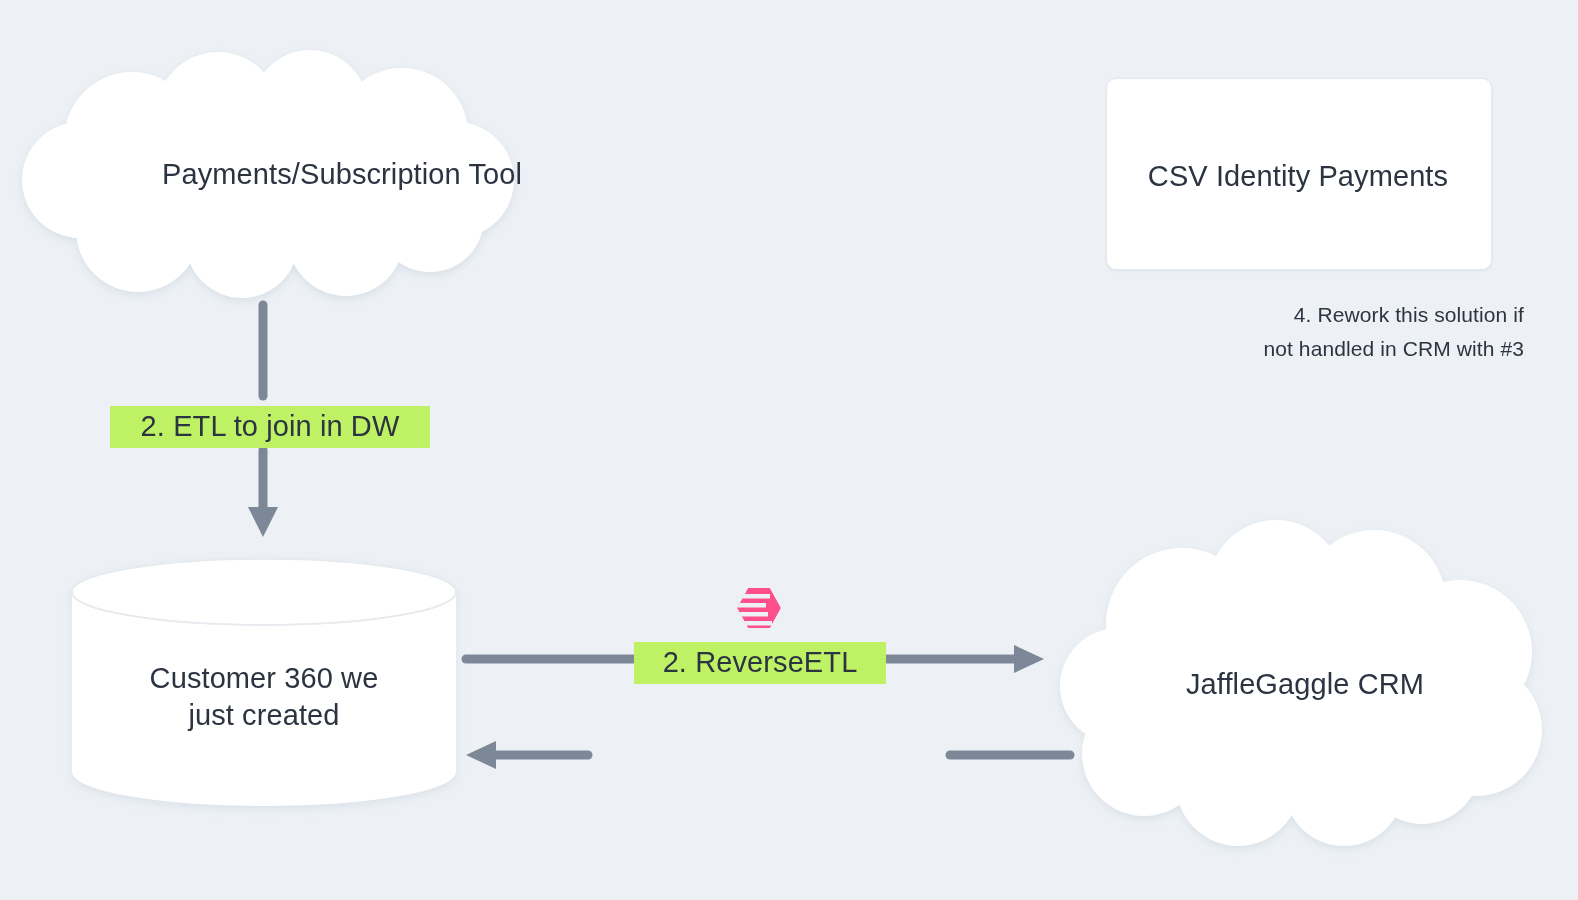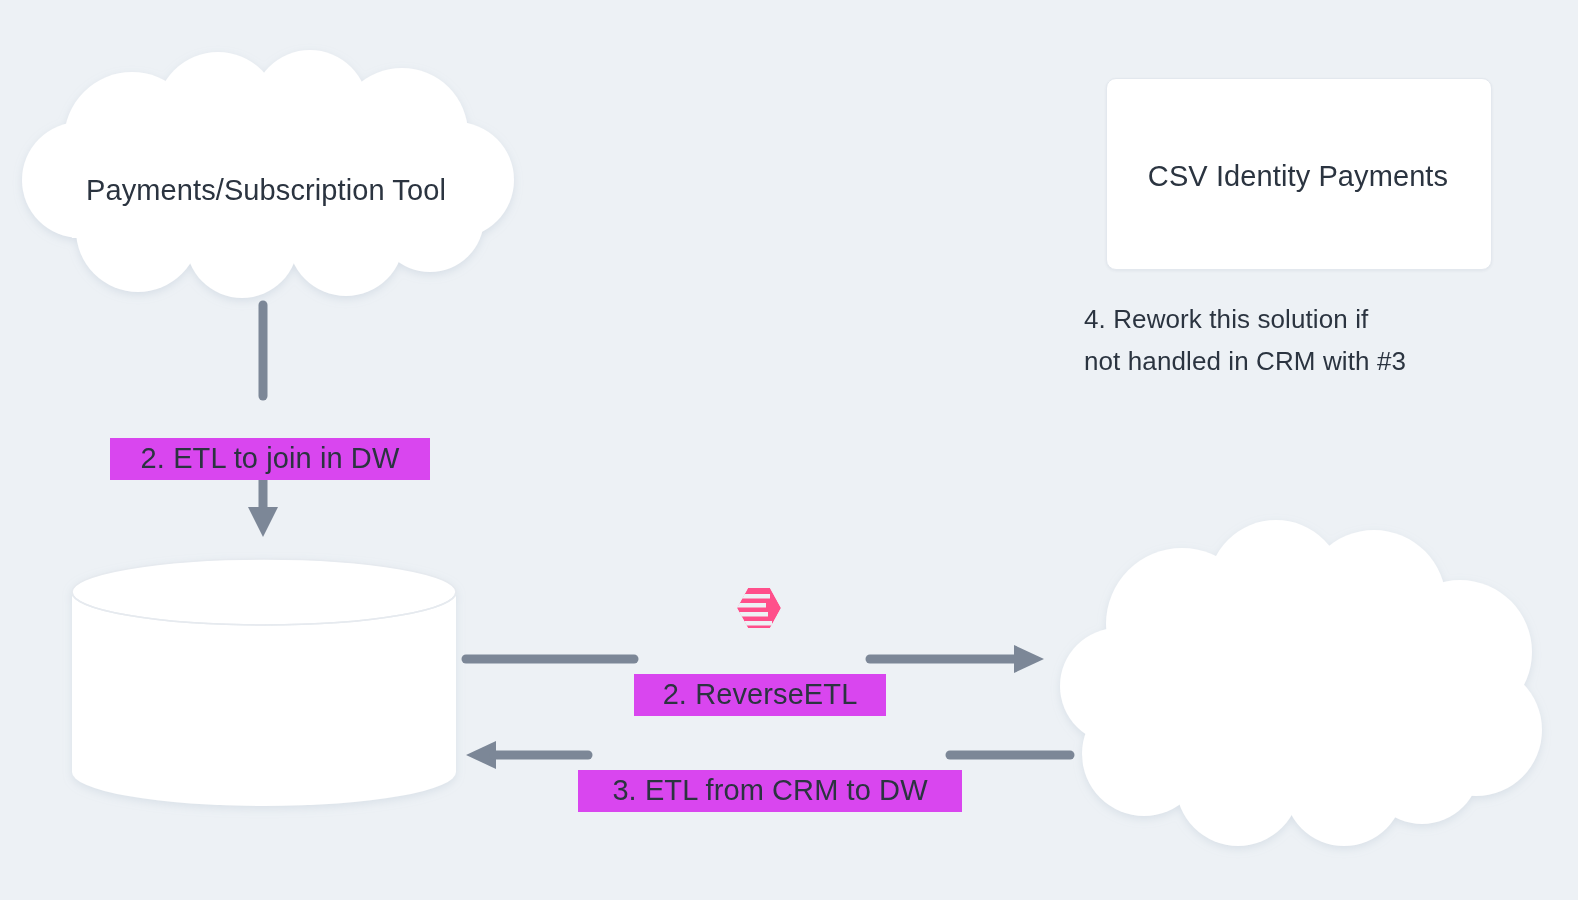--- a/index.html
+++ b/index.html
@@ -57,33 +57,32 @@
   
   .connector { position: absolute; z-index: 4; }
   .connector svg { display: block; overflow: visible; }
 
   .edge-label {
     position: absolute;
     color: #2b3440;
     font-size: 29px;
     line-height: 1.3;
     text-align: center;
-    background: #d946ef;
+    background: #bef264;
     white-space: nowrap;
     z-index: 5;
     letter-spacing: 0.1px;
-    margin-top: 32px;
   }
 
   .note-text {
     position: absolute;
     color: #2b3440;
-    font-size: 26px;
+    font-size: 21px;
     line-height: 1.62;
-    text-align: left;
+    text-align: right;
     white-space: pre-line;
     z-index: 5;
     letter-spacing: 0.1px;
   }
 
   
   .dbt-logo { position: absolute; z-index: 7; }
   .dbt-logo svg { display: block; }
 </style>
 </head>
@@ -106,21 +105,21 @@
         <circle cx="446" cy="128" r="58" fill="#ffffff"></circle>
         <circle cx="70" cy="128" r="58" fill="#ffffff"></circle>
         <circle cx="128" cy="178" r="62" fill="#ffffff"></circle>
         <circle cx="232" cy="190" r="56" fill="#ffffff"></circle>
         <circle cx="336" cy="186" r="58" fill="#ffffff"></circle>
         <circle cx="420" cy="166" r="54" fill="#ffffff"></circle>
         <rect x="62" y="82" width="392" height="104" fill="#ffffff"></rect>
       </g>
     </svg>
   </div>
-  <div class="node-label" style="left:10px; top:172px; width:512px;">Payments/Subscription Tool</div>
+  <div class="node-label" style="left:10px; top:156px; width:512px;text-align:right;">Payments/Subscription Tool</div>
 
   <div class="rect-node" style="left:1106px; top:78px; width:384px; height:190px;"></div>
   <div class="node-label" style="left:1106px; top:158px; width:384px;">CSV Identity Payments</div>
 
   <div class="note-text" style="left:1084px; top:298px; width:440px;">4. Rework this solution if
 not handled in CRM with #3</div>
 
   <div class="connector" style="left:246px; top:300px; width:34px; height:240px;">
     <svg width="34" height="240" viewBox="0 0 34 240">
       <line x1="17" y1="5" x2="17" y2="96" stroke="#7c8797" stroke-width="9" stroke-linecap="round"></line>
@@ -137,20 +136,22 @@
           <feDropShadow dx="0" dy="3" stdDeviation="4" flood-color="#9fb0c4" flood-opacity="0.25"></feDropShadow>
         </filter>
       </defs>
       <g filter="url(#softShadowC)">
         <path d="M4,36 L4,216 A192,34 0 0 0 388,216 L388,36 Z" fill="#ffffff"></path>
         <ellipse cx="196" cy="36" rx="192" ry="33" fill="#ffffff" stroke="#e6eaef" stroke-width="1.5"></ellipse>
         <path d="M4,36 A192,33 0 0 0 388,36" fill="none" stroke="#e6eaef" stroke-width="1.5"></path>
       </g>
     </svg>
   </div>
+  <div class="node-label" style="left:68px; top:660px; width:392px;">Customer 360 we
+just created</div>
 
   <div class="cloud" style="left:1062px; top:518px; width:486px; height:328px;">
     <svg width="486" height="328" viewBox="0 0 486 328">
       <defs>
         <filter id="softShadowB" x="-20%" y="-20%" width="140%" height="150%">
           <feDropShadow dx="0" dy="3" stdDeviation="4" flood-color="#9fb0c4" flood-opacity="0.26"></feDropShadow>
         </filter>
       </defs>
       <g filter="url(#softShadowB)">
         <circle cx="120" cy="106" r="76" fill="#ffffff"></circle>
@@ -160,20 +161,21 @@
         <circle cx="414" cy="212" r="66" fill="#ffffff"></circle>
         <circle cx="56" cy="168" r="58" fill="#ffffff"></circle>
         <circle cx="82" cy="236" r="62" fill="#ffffff"></circle>
         <circle cx="176" cy="266" r="62" fill="#ffffff"></circle>
         <circle cx="282" cy="268" r="60" fill="#ffffff"></circle>
         <circle cx="360" cy="248" r="58" fill="#ffffff"></circle>
         <rect x="56" y="96" width="358" height="172" fill="#ffffff"></rect>
       </g>
     </svg>
   </div>
+  <div class="node-label" style="left:1062px; top:666px; width:486px;">JaffleGaggle CRM</div>
 
   <div class="connector" style="left:462px; top:642px; width:586px; height:34px;">
     <svg width="586" height="34" viewBox="0 0 586 34">
       <line x1="4" y1="17" x2="172" y2="17" stroke="#7c8797" stroke-width="9" stroke-linecap="round"></line>
       <line x1="408" y1="17" x2="558" y2="17" stroke="#7c8797" stroke-width="9" stroke-linecap="round"></line>
       <polygon points="582,17 552,3 552,31" fill="#7c8797"></polygon>
     </svg>
   </div>
   <div class="edge-label" style="left:634px; top:642px; width:240px; padding:2px 6px;">2. ReverseETL</div>
 
@@ -194,15 +196,14 @@
     </svg>
   </div>
 
   <div class="connector" style="left:462px; top:738px; width:614px; height:34px;">
     <svg width="614" height="34" viewBox="0 0 614 34">
       <polygon points="4,17 34,3 34,31" fill="#7c8797"></polygon>
       <line x1="32" y1="17" x2="126" y2="17" stroke="#7c8797" stroke-width="9" stroke-linecap="round"></line>
       <line x1="488" y1="17" x2="608" y2="17" stroke="#7c8797" stroke-width="9" stroke-linecap="round"></line>
     </svg>
   </div>
-  <div class="edge-label" style="left:578px; top:738px; width:372px; padding:2px 6px;">3. ETL from CRM to DW</div>
 
 </div>
 
 </body></html>

